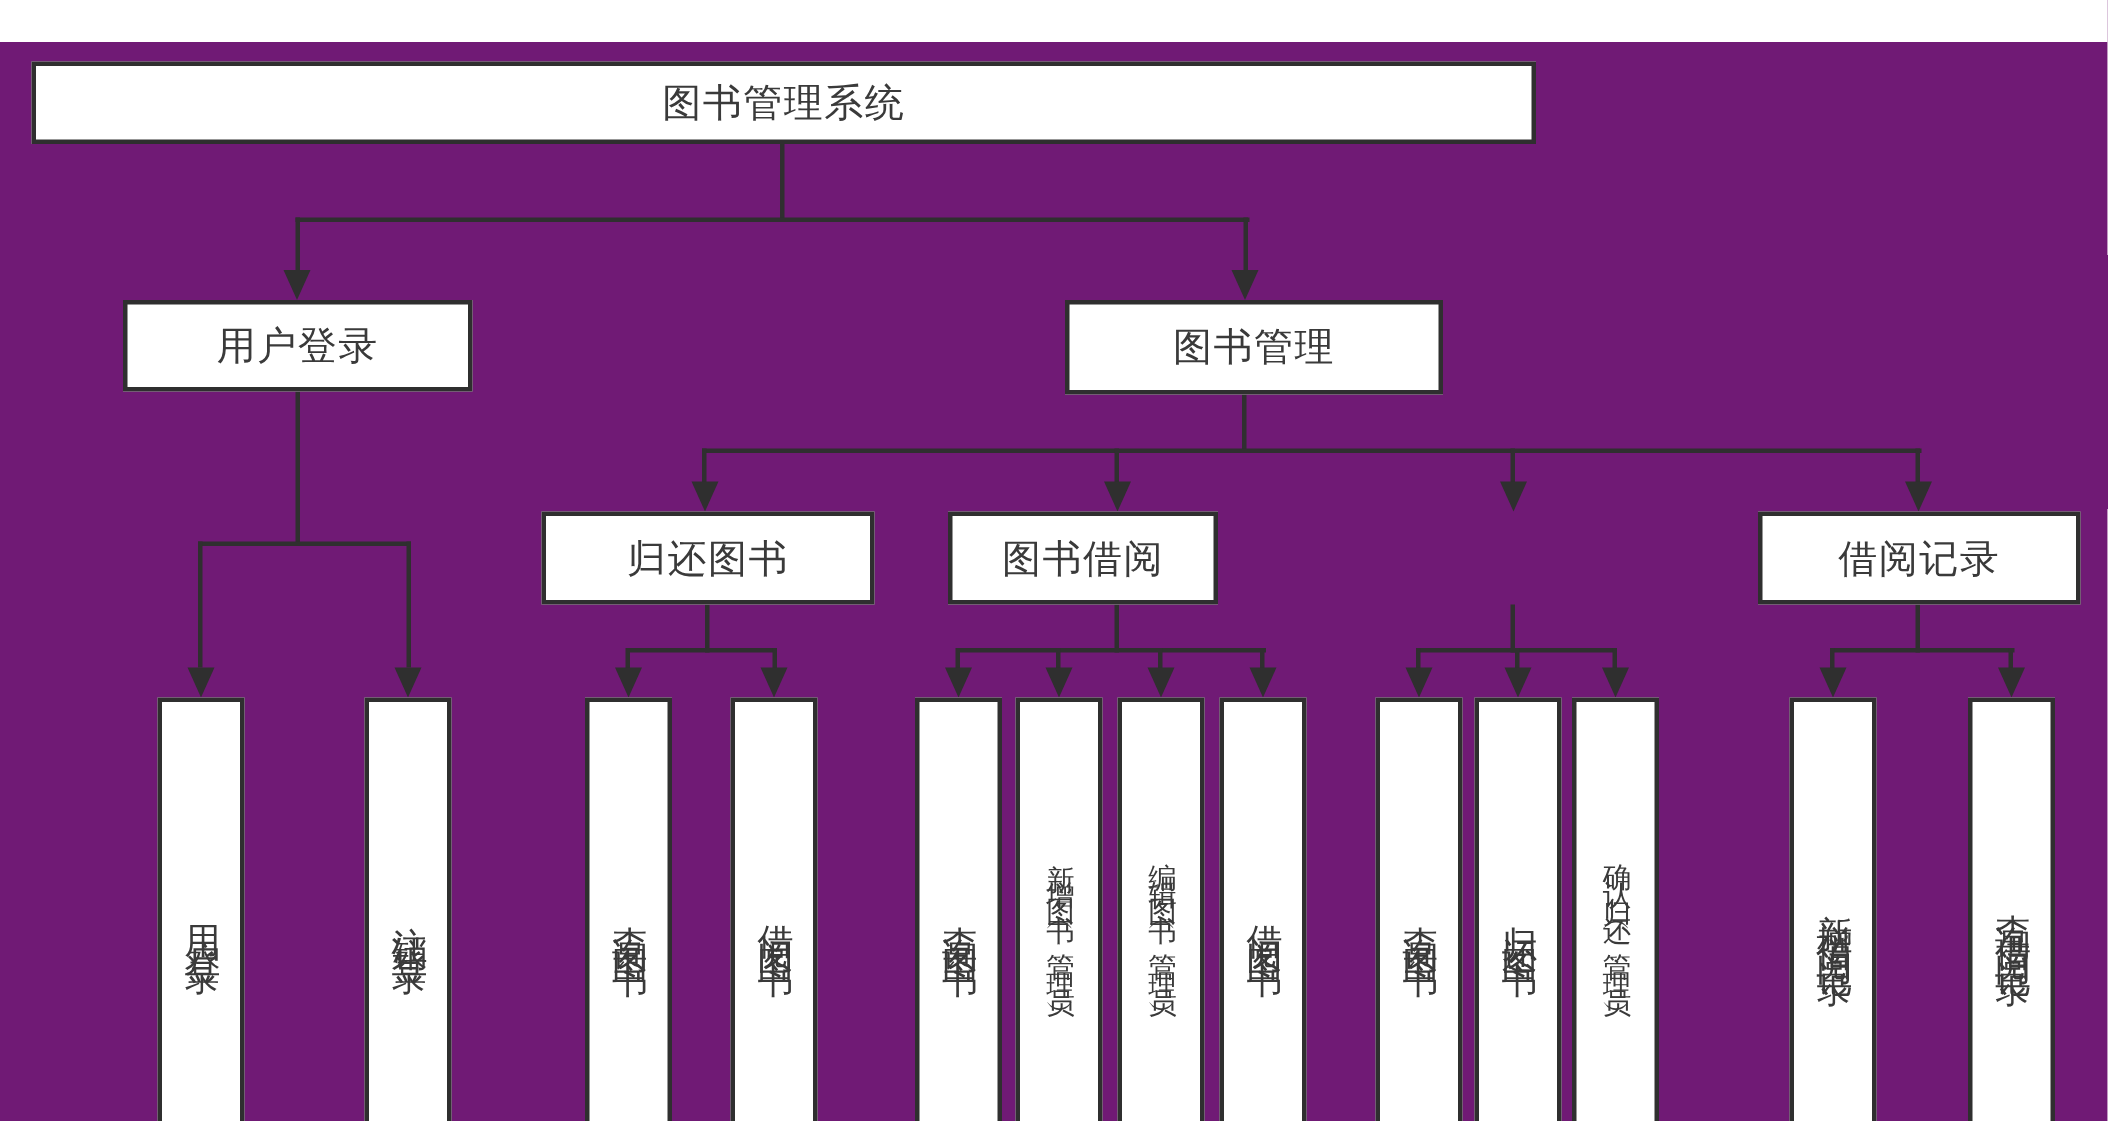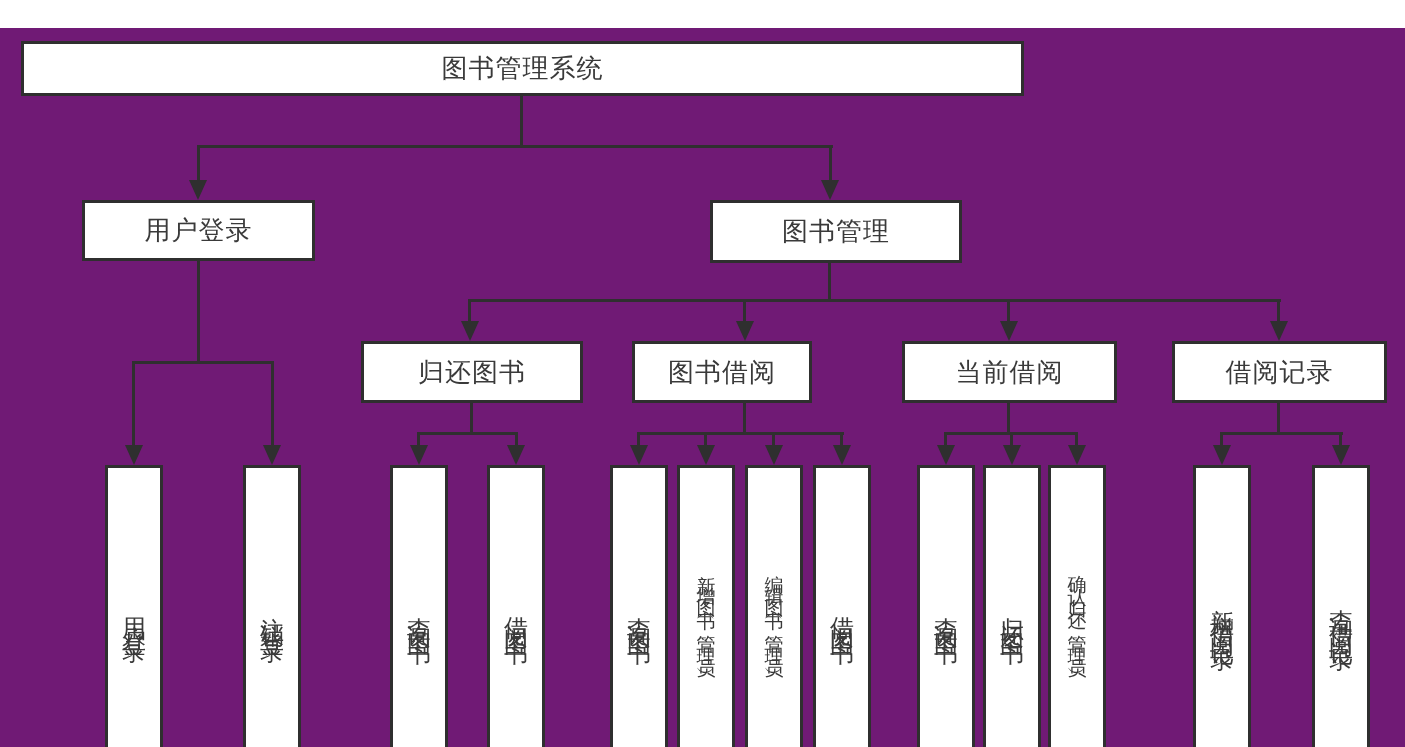--- a/index.html
+++ b/index.html
@@ -135,21 +135,20 @@
   <div class="node" style="left:21px;top:13px;width:1003px;height:55px">图书管理系统</div>
 
   <div class="node" style="left:82px;top:172px;width:233px;height:61px">用户登录</div>
 
   <div class="node" style="left:710px;top:172px;width:252px;height:63px">图书管理</div>
 
   <div class="node" style="left:361px;top:313px;width:222px;height:62px">归还图书</div>
 
   <div class="node" style="left:632px;top:313px;width:180px;height:62px">图书借阅</div>
 
-  <div class="node" style="left:902px;top:313px;width:215px;height:62px">当前借阅</div>
 
   <div class="node" style="left:1172px;top:313px;width:215px;height:62px">借阅记录</div>
 
   <div class="node vnode" style="left:105px;top:437px;width:58px;height:298px">用户登录</div>
 
   <div class="node vnode" style="left:243px;top:437px;width:58px;height:298px">注销登录</div>
 
   <div class="node vnode" style="left:390px;top:437px;width:58px;height:298px">查询图书</div>
 
   <div class="node vnode" style="left:487px;top:437px;width:58px;height:298px">借阅图书</div>

